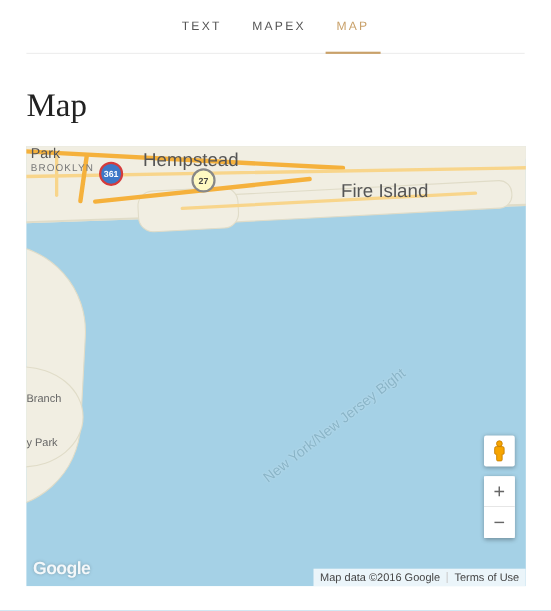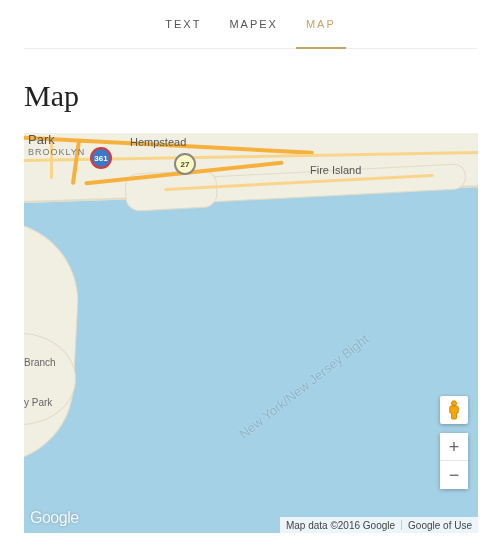--- a/index.html
+++ b/index.html
@@ -115,21 +115,21 @@
     position: absolute;
     background: #f5b13c;
     height: 4px;
     border-radius: 2px;
   }
   .road.minor { background:#f8d58b; height:3px;}
   
   .ml {
     position: absolute;
     font-family: Arial, sans-serif;
-    font-size: 11px;
+    font-size: 17px;
     color: #555;
     white-space: nowrap;
   }
   .ml.small { font-size: 10px; color:#666;margin-top:28px;}
   .ml.brooklyn { font-size: 9px; letter-spacing: 1px; color:#777; text-transform: uppercase;}
   .diag {
     transform: rotate(-38deg);
     font-size: 13px;
     color: #8ab5c8;
     text-shadow: 0 0 2px rgba(255,255,255,0.4);
@@ -183,21 +183,21 @@
     padding:0;
   }
   .zoom button:first-child { border-bottom: 1px solid #e6e6e6; }
   
   .glogo {
     position: absolute;
     left: 6px;
     bottom: 6px;
     font-family: Arial, sans-serif;
     font-size: 16px;
-    font-weight: 400;
+    font-weight: 700;
     color: rgba(255,255,255,.9);
     letter-spacing: -0.5px;
     text-shadow: 0 0 3px rgba(0,0,0,.25);
   }
   
   .attr {
     position: absolute;
     right: 0;
     bottom: 0;
     background: rgba(255,255,255,.78);
@@ -260,17 +260,17 @@
     <div class="ctrl zoom">
       <button>+</button>
       <button>−</button>
     </div>
 
     <div class="glogo">Google</div>
 
     <div class="attr">
       <span>Map data ©2016 Google</span>
       <span class="sep"></span>
-      <span>Google of Use</span>
+      <span>Terms of Use</span>
     </div>
 
   </div>
 </div>
 
 </body></html>

